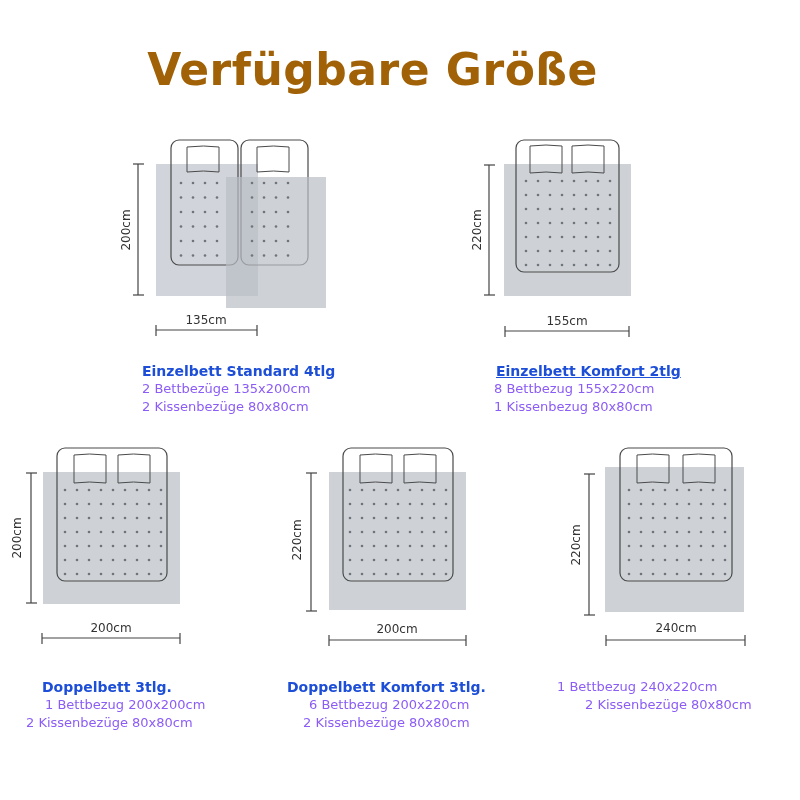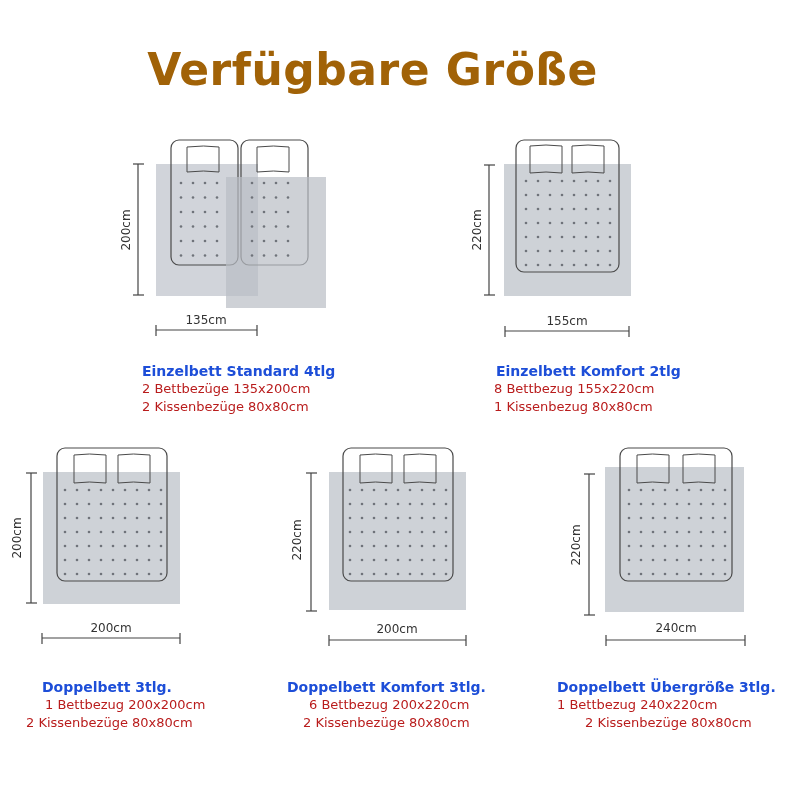--- a/index.html
+++ b/index.html
@@ -4,21 +4,21 @@
   <style>
     html, body { margin: 0; padding: 0; background: #ffffff; }
     body { width: 800px; height: 800px; position: relative; overflow: hidden;
       font-family: "Liberation Sans", "DejaVu Sans", sans-serif; color: #222; }
     .title { position: absolute; left: 0; width: 745px; top: 44px; text-align: center;
       font-family: "DejaVu Sans", sans-serif; font-weight: bold; font-size: 44px;
       color: #a16207; letter-spacing: 0.5px; }
     svg.diagram { position: absolute; left: 0; top: 0; width: 800px; height: 800px; }
     .caption { position: absolute; white-space: nowrap; }
     .caption .head { font-family: "DejaVu Sans", sans-serif; font-weight: bold; font-size: 14px; color: #1d4ed8; line-height: 18px; }
-    .caption .line { font-family: "DejaVu Sans", sans-serif; font-size: 13px; color: #b91c1c; line-height: 18px; }
+    .caption .line { font-family: "DejaVu Sans", sans-serif; font-size: 13px; color: #8b5cf6; line-height: 18px; }
     .dim { font-family: "DejaVu Sans", sans-serif; font-size: 12px; fill: #333; }
   </style>
 </head>
 <body>
 
 <div class="title">Verfügbare Größe</div>
 
 <svg class="diagram" viewBox="0 0 800 800" xmlns="http://www.w3.org/2000/svg">
 
   <g>
@@ -432,34 +432,33 @@
   <text class="dim" x="676" y="632" text-anchor="middle">240cm</text>
 </svg>
 
 <div class="caption" style="left:142px; top:362px;">
   <div class="head">Einzelbett Standard 4tlg</div>
   <div class="line">2 Bettbezüge 135x200cm</div>
   <div class="line">2 Kissenbezüge 80x80cm</div>
 </div>
 
 <div class="caption" style="left:494px; top:362px;">
-  <div class="head" style="margin-left:2px;">Einzelbett Komfort 2tlg</div>
+  <div class="head" style="margin-left:2px;text-decoration:underline;">Einzelbett Komfort 2tlg</div>
   <div class="line">8 Bettbezug 155x220cm</div>
   <div class="line">1 Kissenbezug 80x80cm</div>
 </div>
 
 <div class="caption" style="left:26px; top:678px;">
   <div class="head" style="margin-left:16px;">Doppelbett 3tlg.</div>
   <div class="line" style="margin-left:19px;">1 Bettbezug 200x200cm</div>
   <div class="line">2 Kissenbezüge 80x80cm</div>
 </div>
 
 <div class="caption" style="left:287px; top:678px;">
   <div class="head">Doppelbett Komfort 3tlg.</div>
   <div class="line" style="margin-left:22px;">6 Bettbezug 200x220cm</div>
   <div class="line" style="margin-left:16px;">2 Kissenbezüge 80x80cm</div>
 </div>
 
 <div class="caption" style="left:557px; top:678px;">
-  <div class="head">Doppelbett Übergröße 3tlg.</div>
   <div class="line" style="">1 Bettbezug 240x220cm</div>
   <div class="line" style="margin-left:28px;">2 Kissenbezüge 80x80cm</div>
 </div>
 
 </body></html>

